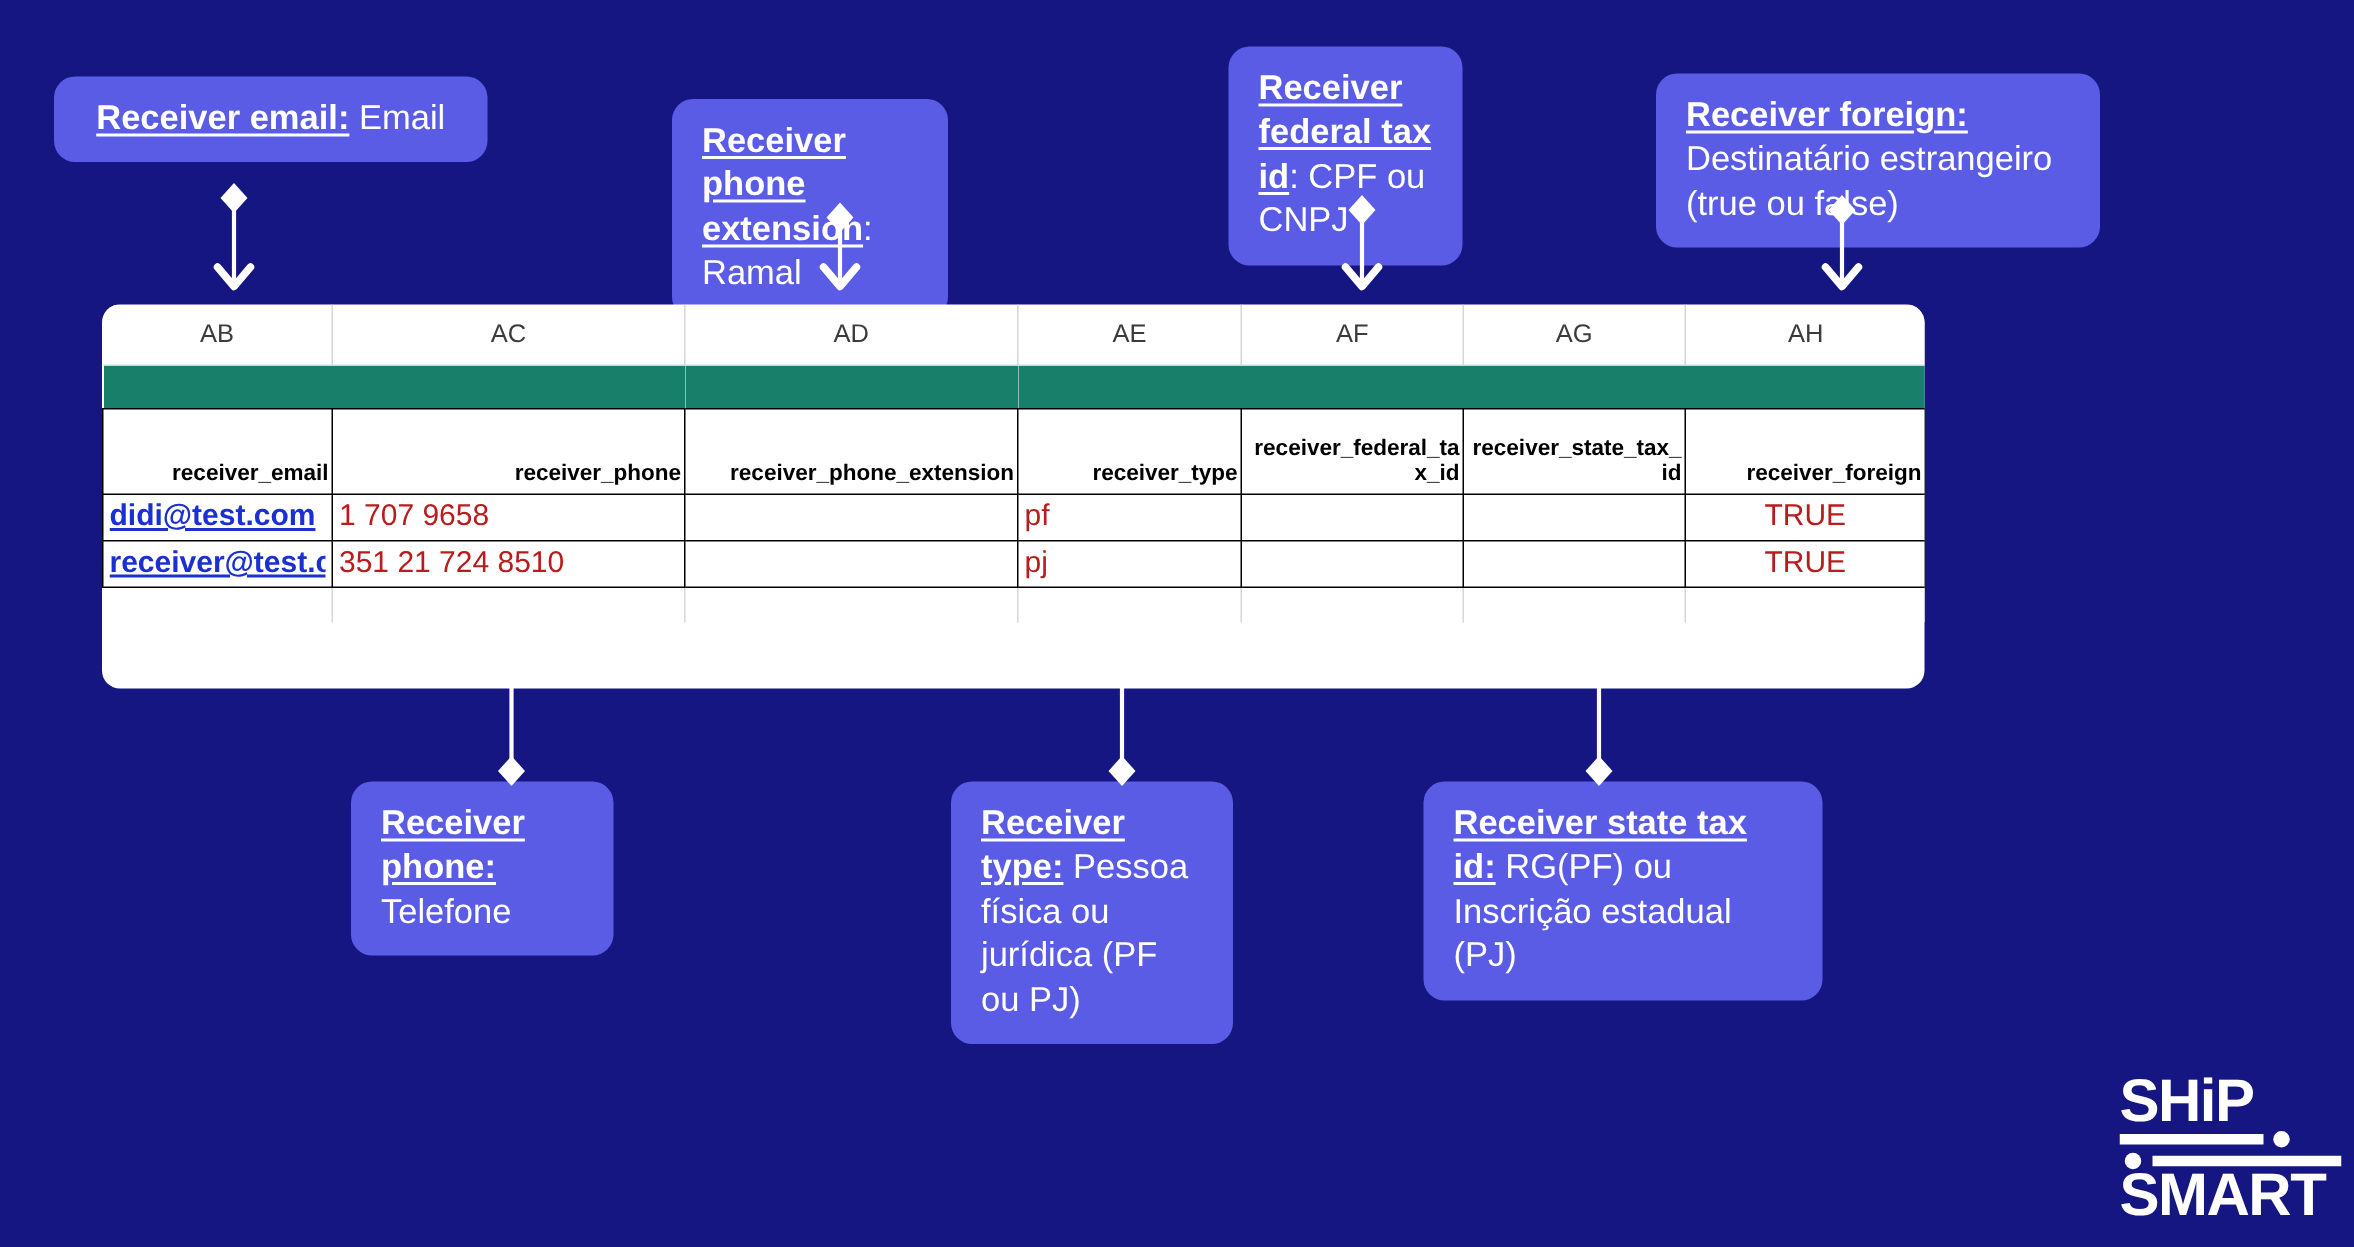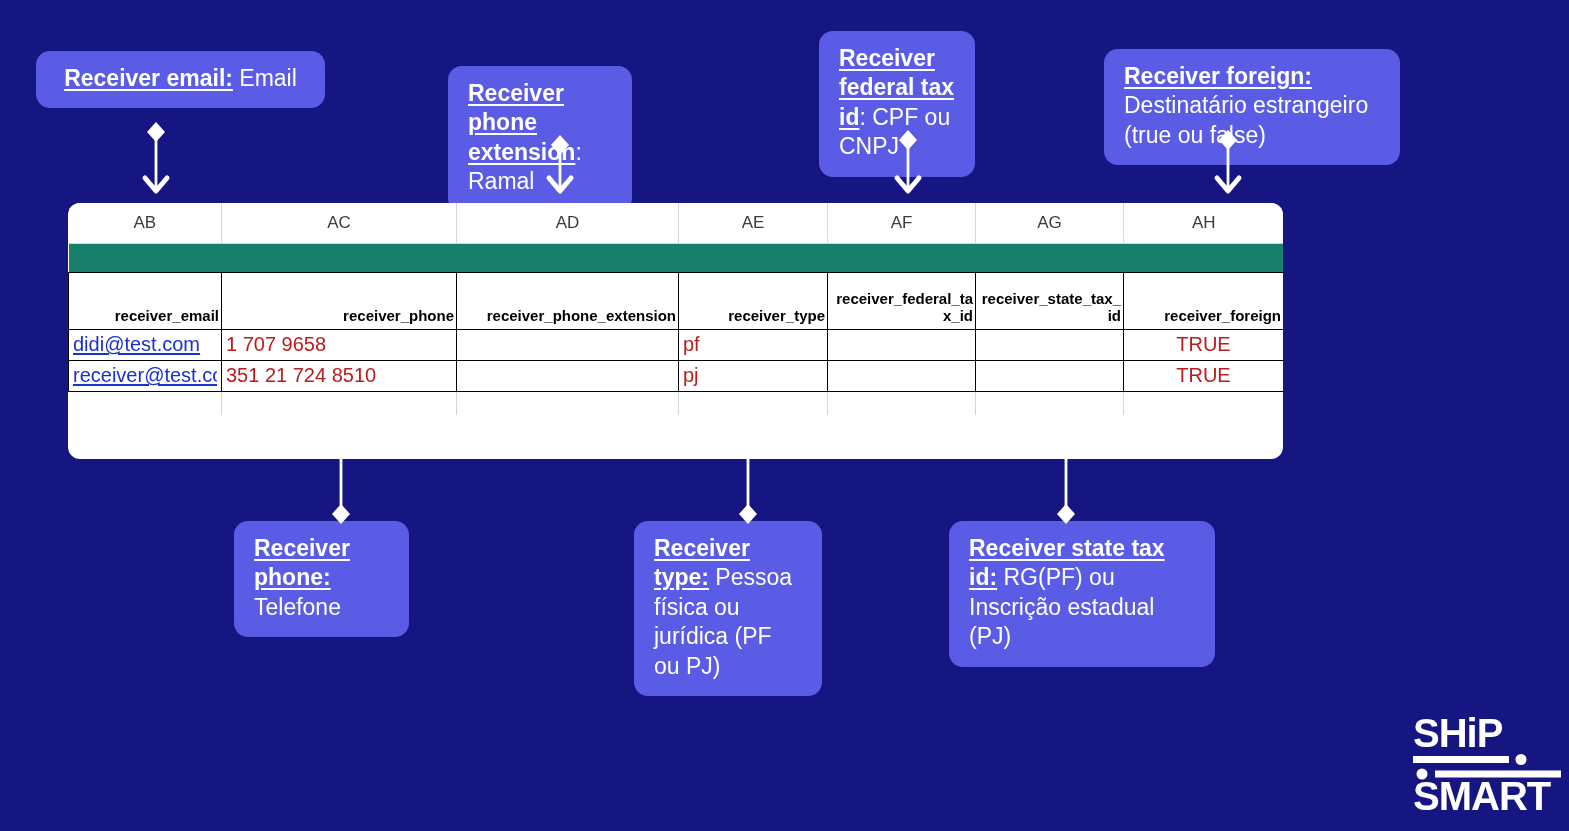--- a/index.html
+++ b/index.html
@@ -111,21 +111,21 @@
     vertical-align: middle;
     padding: 0 4px;
     text-align: left;
   }
   .datarow td.c-center { text-align: center; }
   .datarow td.c-email {
     color: #1b30d0;
     text-decoration: underline;
     text-underline-offset: 2px;
   }
-  .datarow td.c-email span { display: block; overflow: hidden; }
+  .datarow td.c-email span { display: block; overflow: hidden; font-weight: bold; }
 
   
   .tailrow td {
     height: 24px;
     background: #ffffff;
     border-right: 1px solid #d6d6d6;
     border-bottom: none;
     border-top: none;
     border-left: none;
   }

